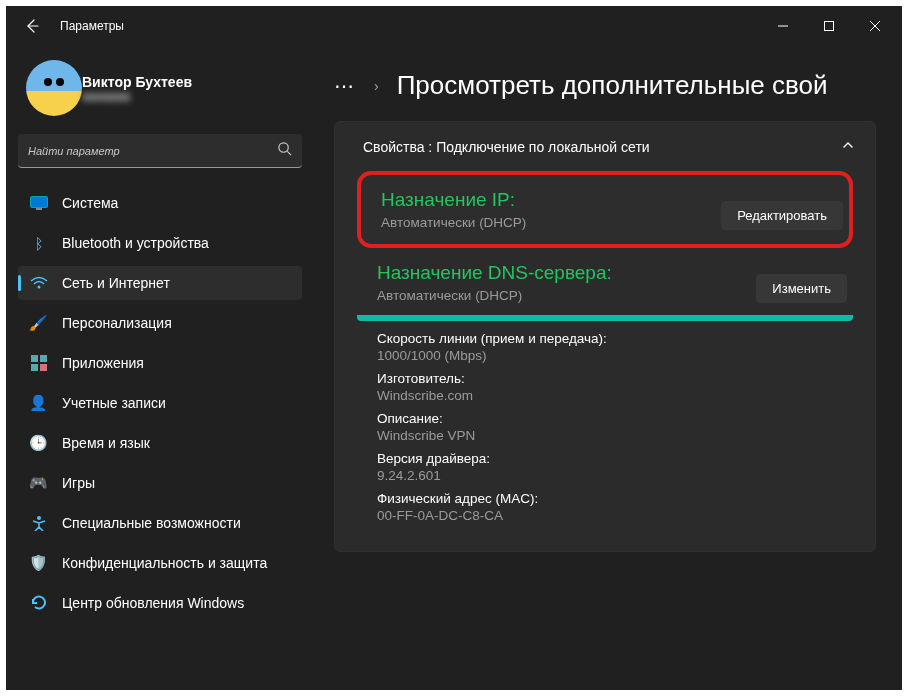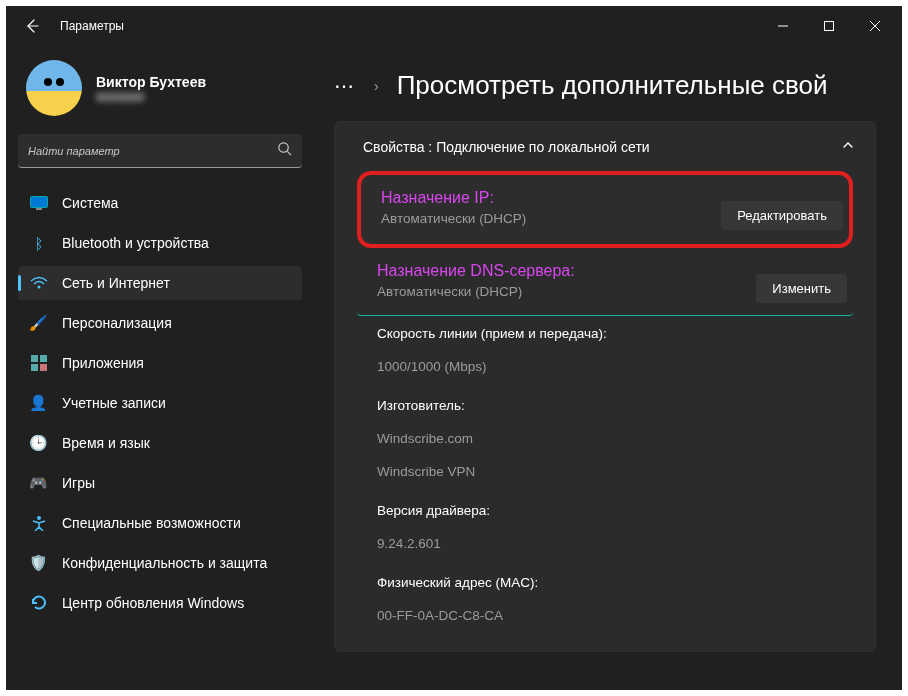--- a/index.html
+++ b/index.html
@@ -12,21 +12,21 @@
     height: 40px; display: flex; align-items: center; justify-content: space-between;
     padding: 0 4px 0 16px;
   }
   .titlebar-left { display: flex; align-items: center; gap: 18px; }
   .back-btn { width: 20px; height: 20px; display:flex; align-items:center; justify-content:center; cursor:pointer; color:#fff; }
   .window-title { font-size: 12px; color: #fff; }
   .titlebar-right { display: flex; }
   .winctl { width: 46px; height: 32px; display:flex; align-items:center; justify-content:center; color:#fff; cursor:pointer;}
   .body { display:flex; height: calc(100% - 40px); }
   .sidebar { width: 308px; padding: 0 12px 12px 12px; display:flex; flex-direction:column; }
-  .profile { display:flex; align-items:center; gap:14px; padding: 14px 8px 18px 8px;}
+  .profile { display:flex; align-items:center; gap:0; padding: 14px 8px 18px 8px;}
   .avatar { width:56px; height:56px; border-radius:50%; overflow:hidden; background:linear-gradient(180deg,#6fb7ea 0%,#6fb7ea 55%,#f7d14b 55%,#f7d14b 100%); position:relative; }
   .avatar::after { content:""; position:absolute; left:18px; top:18px; width:8px; height:8px; background:#000; border-radius:50%; box-shadow: 12px 0 0 #000; }
   .profile-name { font-size:14px; font-weight:600; }
   .profile-sub { font-size:11px; color:#9a9a9a; filter: blur(3px);}
   .search {
     display:flex; align-items:center; background:#2d2d2d; border-radius:4px;
     border-bottom:1px solid #9a9a9a; height:34px; padding:0 10px; margin-bottom:18px;
   }
   .search input {
     flex:1; background:transparent; border:none; outline:none; color:#ffffff; font-size:11px;font-style:italic;
@@ -59,23 +59,23 @@
   }
   .props { padding: 0 22px 16px 22px; display:flex; flex-direction:column; gap:0;}
   .prop-row {
     display:flex; justify-content:space-between; align-items:flex-start; gap:12px;
     padding:14px 6px 12px 20px; border-radius:4px;
   }
   .prop-row.highlight {
     border:4px solid #e02020; border-radius:14px; padding:14px 6px 14px 20px;
     background:#2d2d2d;
   }
-  .prop-row.secondary { border-bottom:1px solid #14b8a6; }
+  .prop-row.secondary { border-bottom:6px solid #14b8a6; }
   .prop-labels { display:flex; flex-direction:column; gap:4px; }
-  .prop-key { font-size:16px; color:#d946ef; }
+  .prop-key { font-size:19px; color:#22c55e; }
   .prop-val { font-size:13.5px; color:#9b9b9b; }
   .btn {
     background:#373737; color:#fff; border:none; border-radius:4px;
     padding:7px 16px; font-size:13px; cursor:pointer; white-space:nowrap;margin-top:12px;
   }
   .detail-key { font-size:13.5px; color:#fff; margin-top:8px;}
   .detail-val { font-size:13.5px; color:#9b9b9b; margin-top:2px;}
 </style>
 </head>
 <body>
@@ -229,25 +229,26 @@
 
           <div class="prop-row secondary">
             <div class="prop-labels">
               <div class="prop-key">Назначение DNS-сервера:</div>
               <div class="prop-val">Автоматически (DHCP)</div>
             </div>
             <button class="btn">Изменить</button>
           </div>
 
           <div class="prop-row" style="align-items:flex-start; padding-top:10px;">
-            <div class="prop-labels" style="gap:16px;">
+            <div class="prop-labels" style="gap:0;">
               <div class="detail-key" style="margin-top:0;">Скорость линии (прием и передача):</div>
               <div class="detail-val">1000/1000 (Mbps)</div>
               <div class="detail-key">Изготовитель:</div>
               <div class="detail-val">Windscribe.com</div>
+              <div class="detail-key">Описание:</div>
               <div class="detail-val">Windscribe VPN</div>
               <div class="detail-key">Версия драйвера:</div>
               <div class="detail-val">9.24.2.601</div>
               <div class="detail-key">Физический адрес (MAC):</div>
               <div class="detail-val">00-FF-0A-DC-C8-CA</div>
             </div>
           </div>
 
         </div>
       </div>

